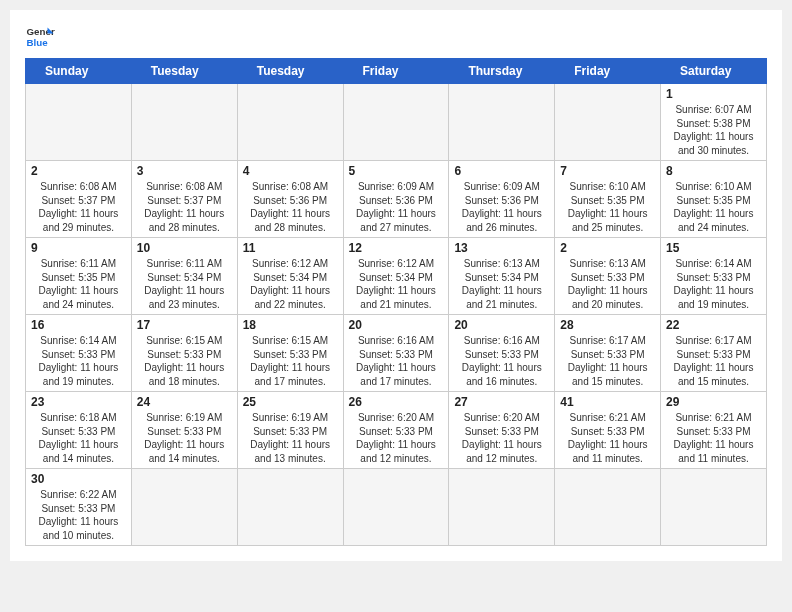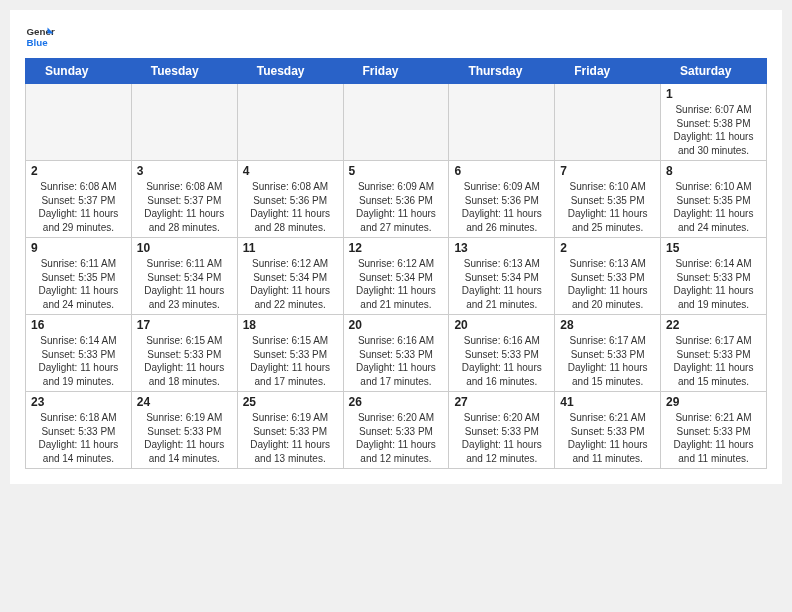--- a/index.html
+++ b/index.html
@@ -243,15 +243,27 @@
           </td>
           <td>
             <span class="day-number">41</span>
             <div class="day-info">Sunrise: 6:21 AM<br>Sunset: 5:33 PM<br>Daylight: 11 hours<br>and 11 minutes.</div>
           </td>
           <td>
             <span class="day-number">29</span>
             <div class="day-info">Sunrise: 6:21 AM<br>Sunset: 5:33 PM<br>Daylight: 11 hours<br>and 11 minutes.</div>
           </td>
         </tr>
+        <tr>
+          <td class="last-row">
+            <span class="day-number">30</span>
+            <div class="day-info">Sunrise: 6:22 AM<br>Sunset: 5:33 PM<br>Daylight: 11 hours<br>and 10 minutes.</div>
+          </td>
+          <td class="empty last-row"></td>
+          <td class="empty last-row"></td>
+          <td class="empty last-row"></td>
+          <td class="empty last-row"></td>
+          <td class="empty last-row"></td>
+          <td class="empty last-row"></td>
+        </tr>
       </tbody>
   </table>
 </div>
 
 </body></html>

